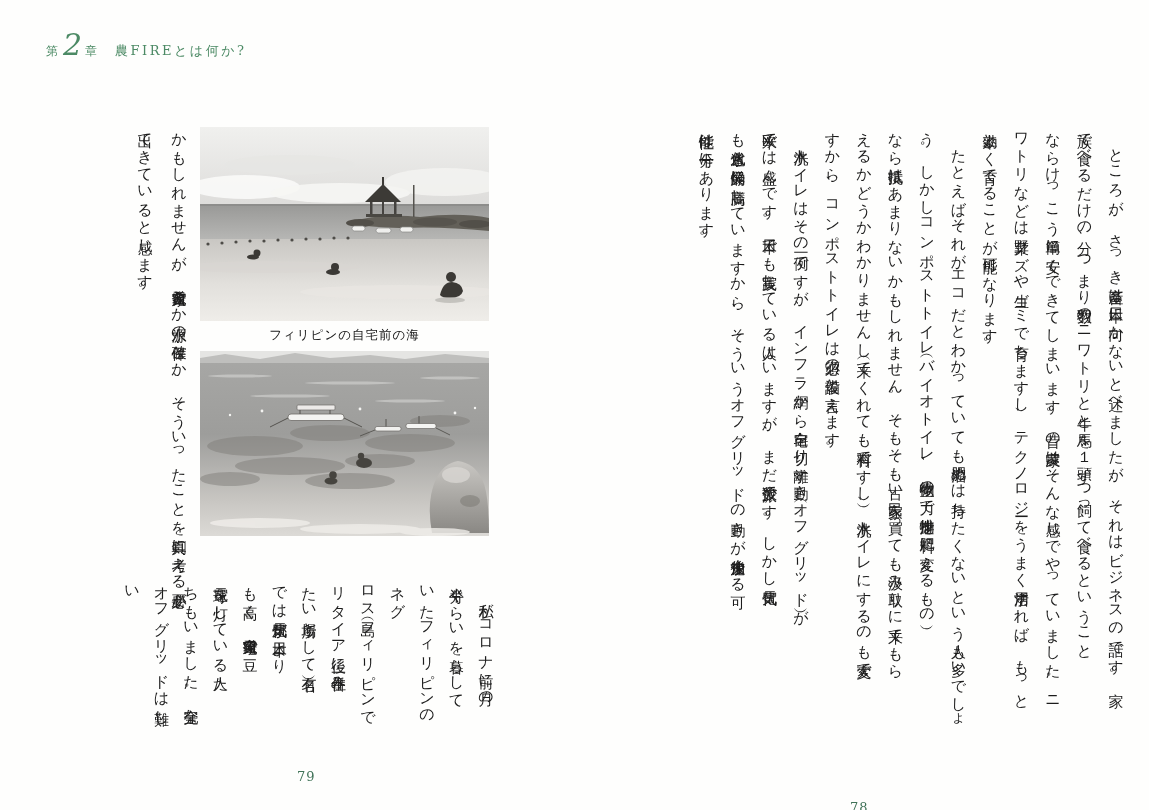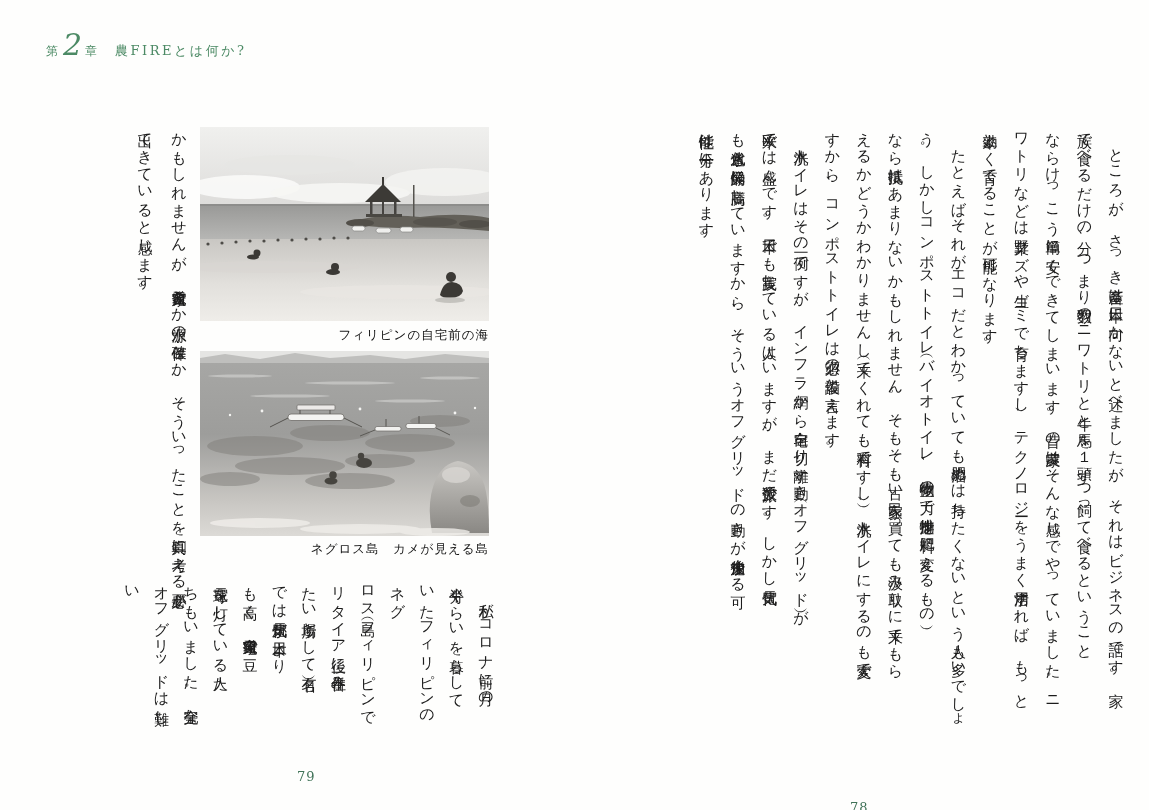--- a/index.html
+++ b/index.html
@@ -31,21 +31,21 @@
   .vcol.indent { text-indent:15.5px; }
   .main-right   { left:690px; top:122px; height:620px; width:441px; }
   .block-bottom { left:175px; top:576px; height:158px; width:325px; line-height:29.5px; }
   .block-left   { left:128px; top:122px; height:620px; width:68px;  line-height:34px; }
 
   
   .photo { position:absolute; line-height:0; }
   .photo-1 { left:200px; top:127px; }
   .photo-2 { left:200px; top:351px; }
   .caption {
-    position:absolute; left:200px; width:289px; text-align:right;
+    position:absolute; left:200px; width:289px; text-align:center;
     font-family:"DejaVu Sans","Liberation Sans",sans-serif;
     font-size:12.5px; letter-spacing:1px; color:#161616;
   }
   .caption-1 { top:327px; }
   .caption-2 { top:541px; }
 
   
   .pagenum {
     position:absolute; top:769px; font-size:13px; letter-spacing:1px;
     color:var(--pagenum,#3f7257);
@@ -208,21 +208,20 @@
       <path d="M232,182 Q226,150 236,128 Q244,112 258,110 Q274,112 282,128 Q289,142 289,182 Z" fill="url(#p2rock)"></path>
       <ellipse cx="256" cy="124" rx="14" ry="8" fill="#d8d6d2" opacity="0.8"></ellipse>
       <ellipse cx="270" cy="150" rx="10" ry="6" fill="#77756f" opacity="0.5"></ellipse>
       <g fill="#f0eeea" opacity="0.8">
         <ellipse cx="60" cy="172" rx="50" ry="5"></ellipse>
           <ellipse cx="160" cy="178" rx="60" ry="5"></ellipse>
         <ellipse cx="235" cy="181" rx="35" ry="4"></ellipse>
       </g>
     </svg>
   </div>
-  <div class="caption caption-2">ネグロス島　カメが見える島</div>
 
   <div class="vtext block-bottom">
       <div class="vcol indent">私がコロナ前に月の</div>
       <div class="vcol">半分ぐらいを暮らして</div>
       <div class="vcol">いたフィリピンのネグ</div>
       <div class="vcol">ロス島（フィリピンで</div>
       <div class="vcol">リタイア後に一番住み</div>
       <div class="vcol">たい場所として有名）</div>
       <div class="vcol">では電気代が日本より</div>
       <div class="vcol">も高く、自家発電で豆</div>

